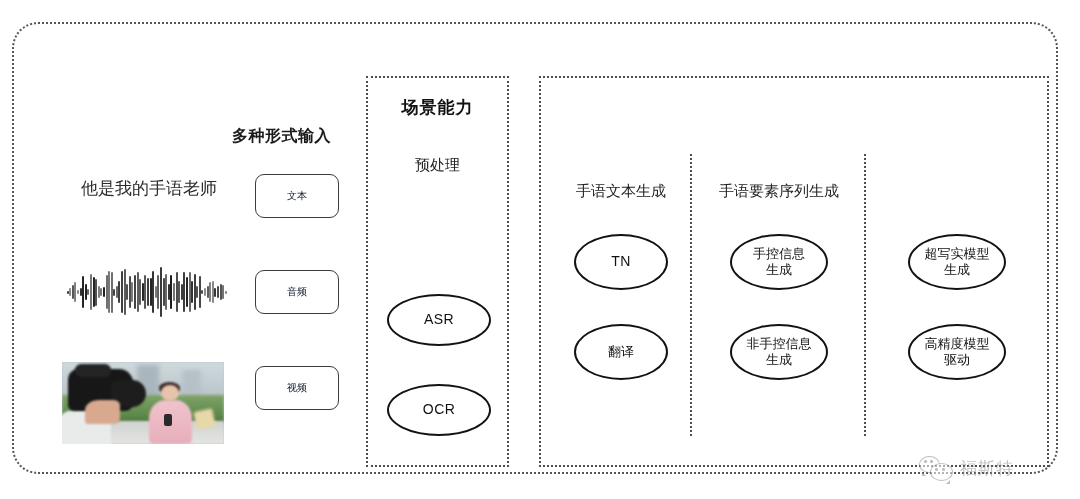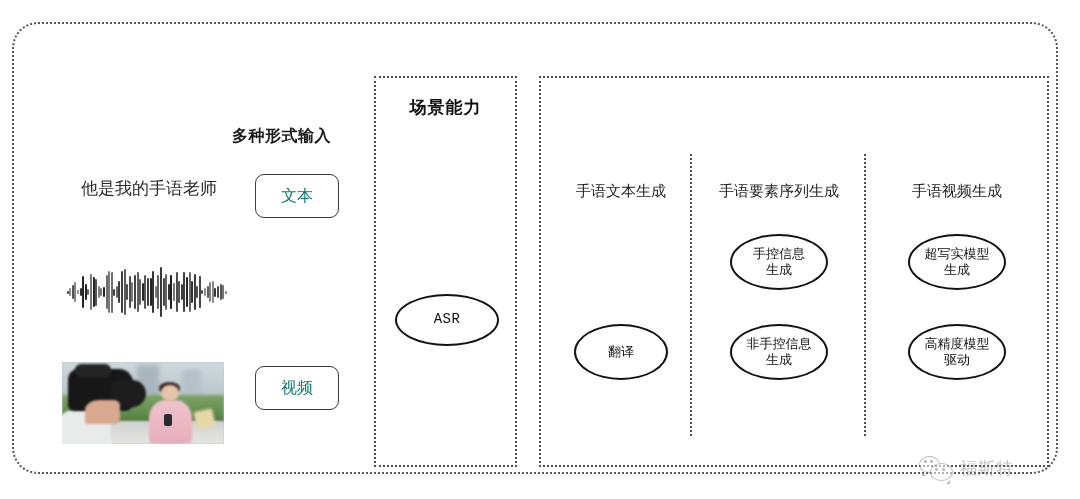--- a/index.html
+++ b/index.html
@@ -162,36 +162,36 @@
   .io-box {
     position: absolute;
     width: 84px;
     height: 44px;
     border: 1.6px solid #3b3b3b;
     border-radius: 9px;
     background: #fff;
     display: flex;
     align-items: center;
     justify-content: center;
-    font-size: 16px;
-    color: #0f766e;
+    font-size: 10px;
+    color: #0f172a;
     box-sizing: border-box;
   }
   .io-box.b1 { left: 211px; top: 80px; }
   .io-box.b2 { left: 211px; top: 176px; }
   .io-box.b3 { left: 211px; top: 272px; }
 
   
   .panel {
     position: absolute;
     border: 2px dotted #4d4d4d;
     background: #fff;
     box-sizing: border-box;
   }
-  .panel-scene { left: 360px; top: 52px; width: 143px; height: 391px; font-family: Liberation Mono, monospace; }
+  .panel-scene { left: 352px; top: 52px; width: 143px; height: 391px; }
   .panel-core  { left: 525px; top: 52px; width: 510px; height: 391px; }
 
   .panel-title {
     position: absolute;
     left: 0; right: 0;
     top: 18px;
     text-align: center;
     font-size: 17px;
     font-weight: bold;
     letter-spacing: 1px;
@@ -425,47 +425,50 @@
       <div class="mic"></div>
       <div class="notebook"></div>
       <div class="cam-shirt"></div>
       <div class="cam-body"></div>
       <div class="cam-hood"></div>
       <div class="cam-lens"></div>
       <div class="cam-arm"></div>
     </div>
 
     <div class="io-box b1">文本</div>
+    <div class="io-box b2">音频</div>
     <div class="io-box b3">视频</div>
   </div>
 
   <div class="panel panel-scene">
     <div class="panel-title">场景能力</div>
+    <div class="sub-title">预处理</div>
 
     <div class="ellipse en e2">ASR</div>
+    <div class="ellipse en e3">OCR</div>
   </div>
 
   <div class="panel panel-core">
 
     <div class="col-divider d1"></div>
     <div class="col-divider d2"></div>
 
     <div class="core-col c1">
       <div class="col-title">手语文本生成</div>
+      <div class="ellipse en o1">TN</div>
       <div class="ellipse o2">翻译</div>
     </div>
 
     <div class="core-col c2">
       <div class="col-title">手语要素序列生成</div>
       <div class="ellipse o1 multiline">手控信息<br>生成</div>
       <div class="ellipse o2 multiline">非手控信息<br>生成</div>
     </div>
 
     <div class="core-col c3">
-      <div class="col-title">手语视频生成</div>
       <div class="ellipse o1 multiline">超写实模型<br>生成</div>
       <div class="ellipse o2 multiline">高精度模型<br>驱动</div>
     </div>
   </div>
 
   <div class="watermark">
     <div class="wechat-icon">
       <div class="bub-a"></div>
       <div class="bub-b"></div>
       <div class="eye a1"></div>

